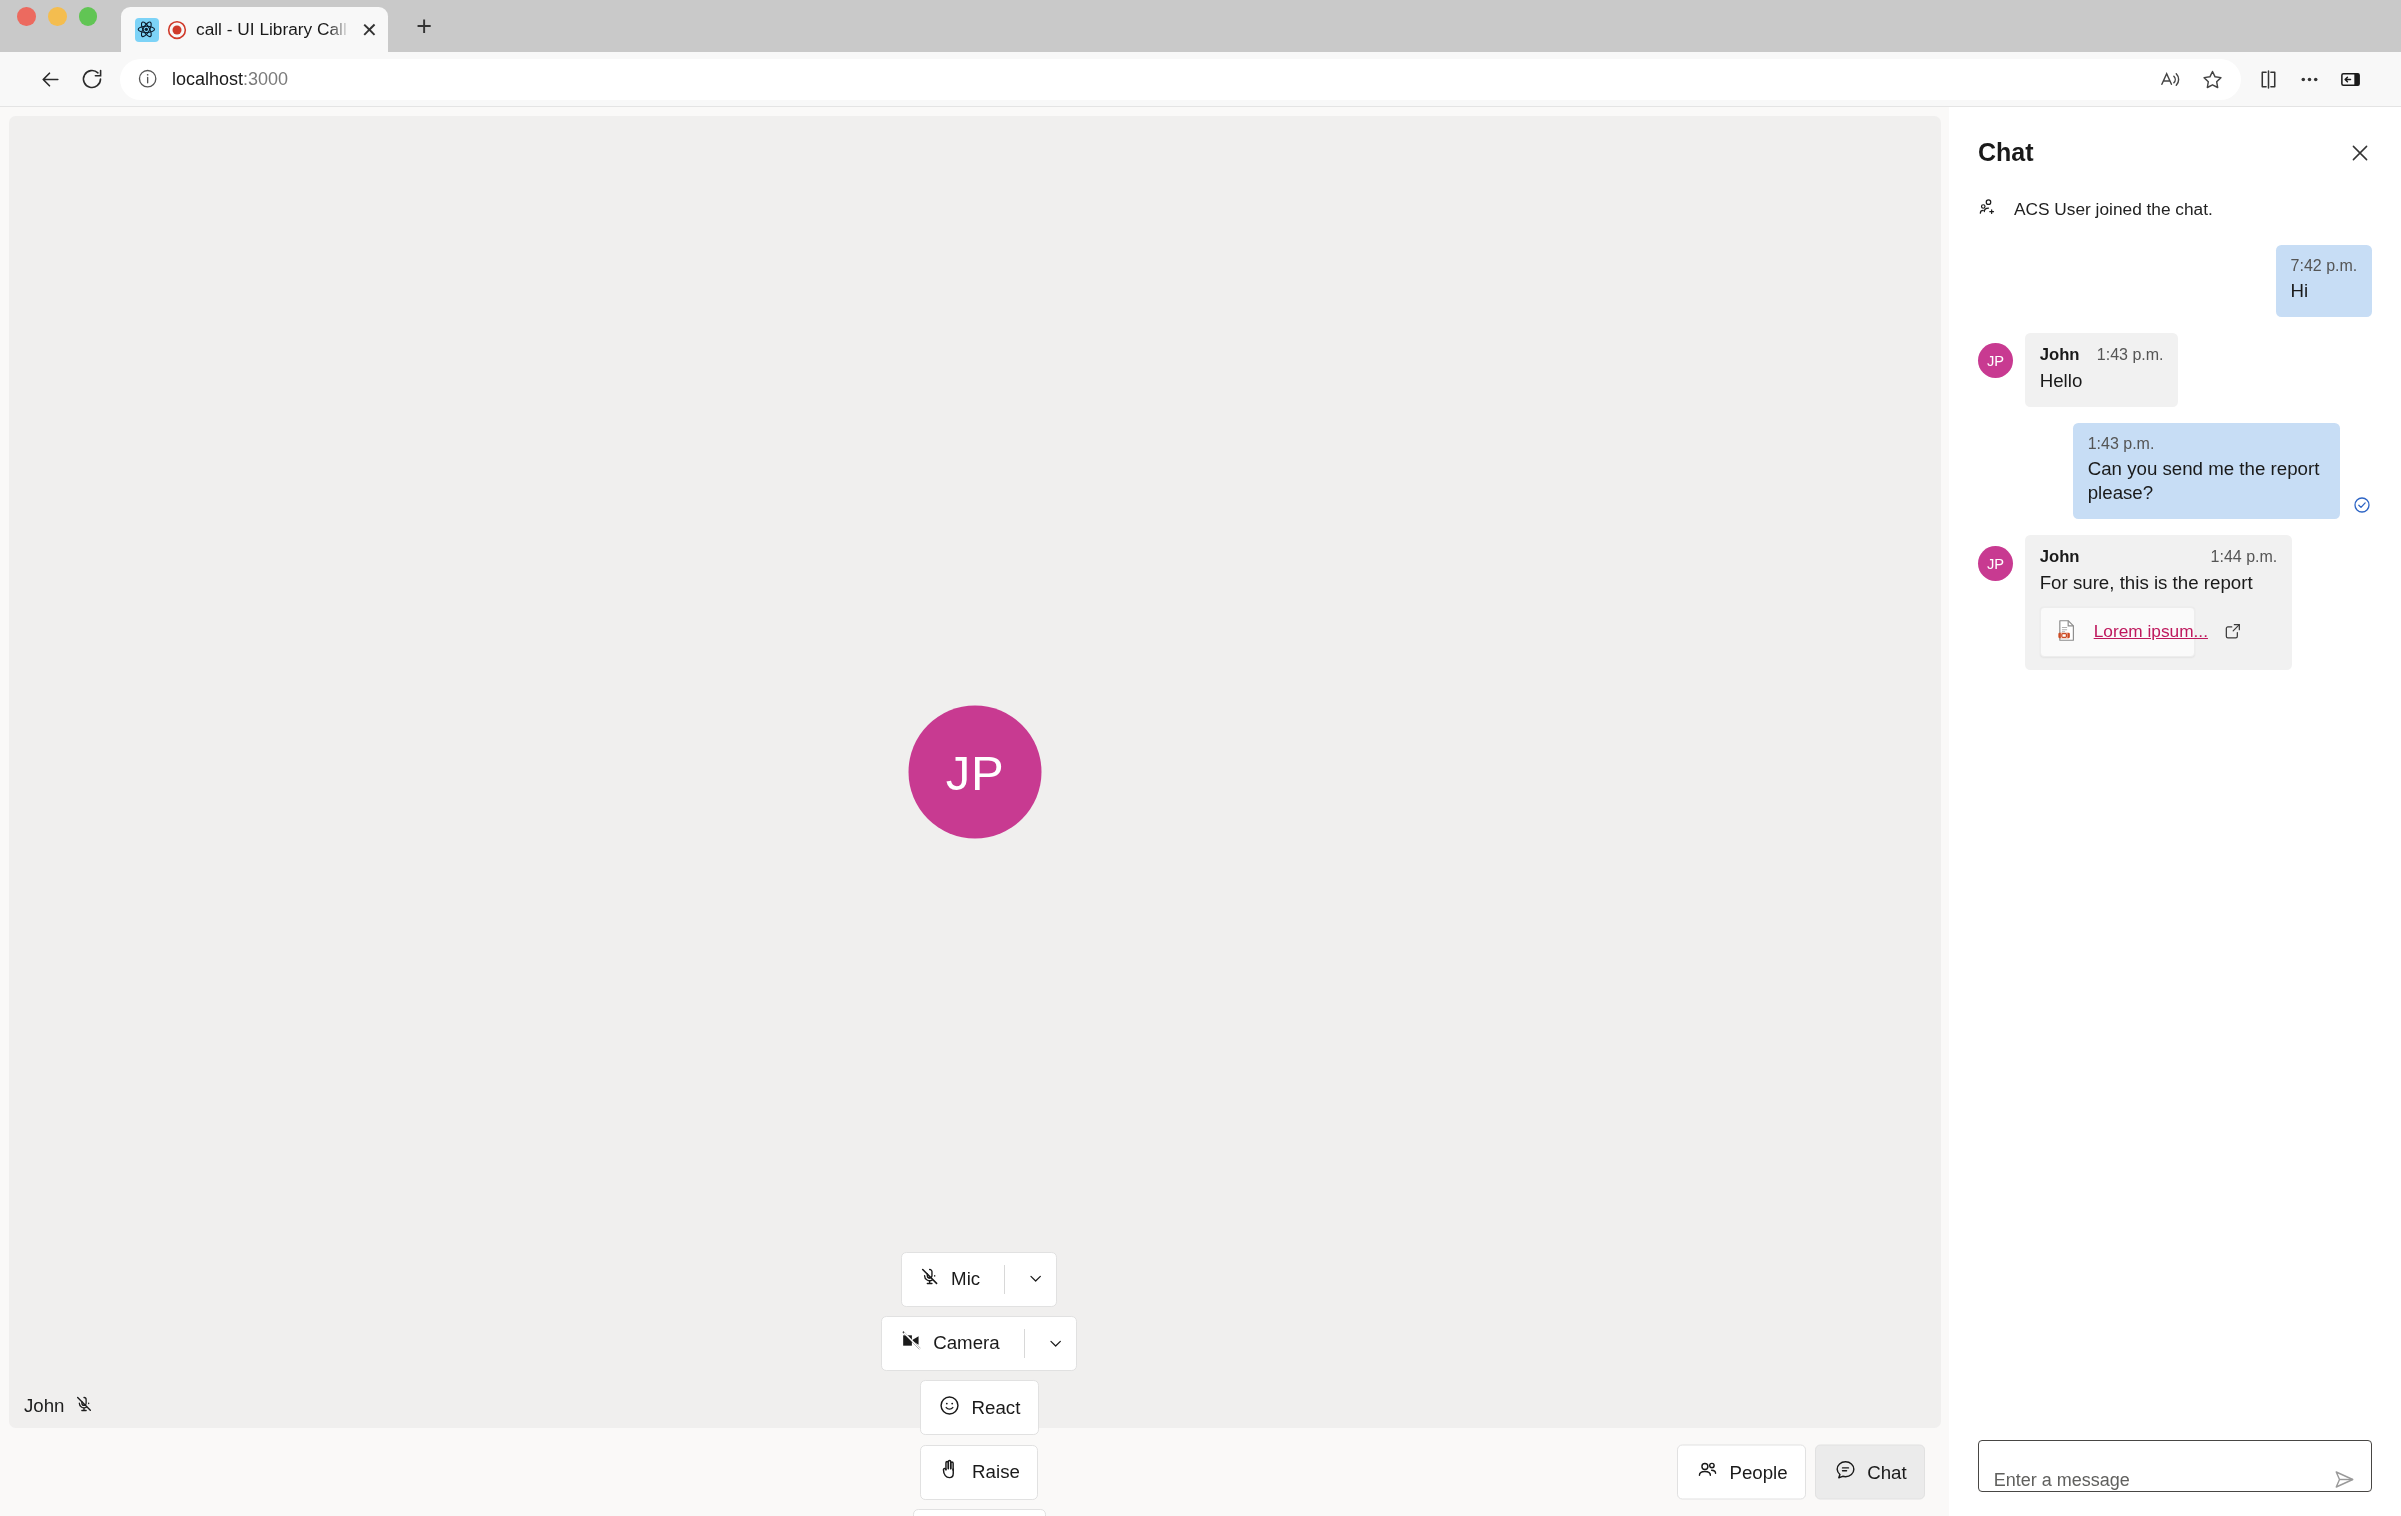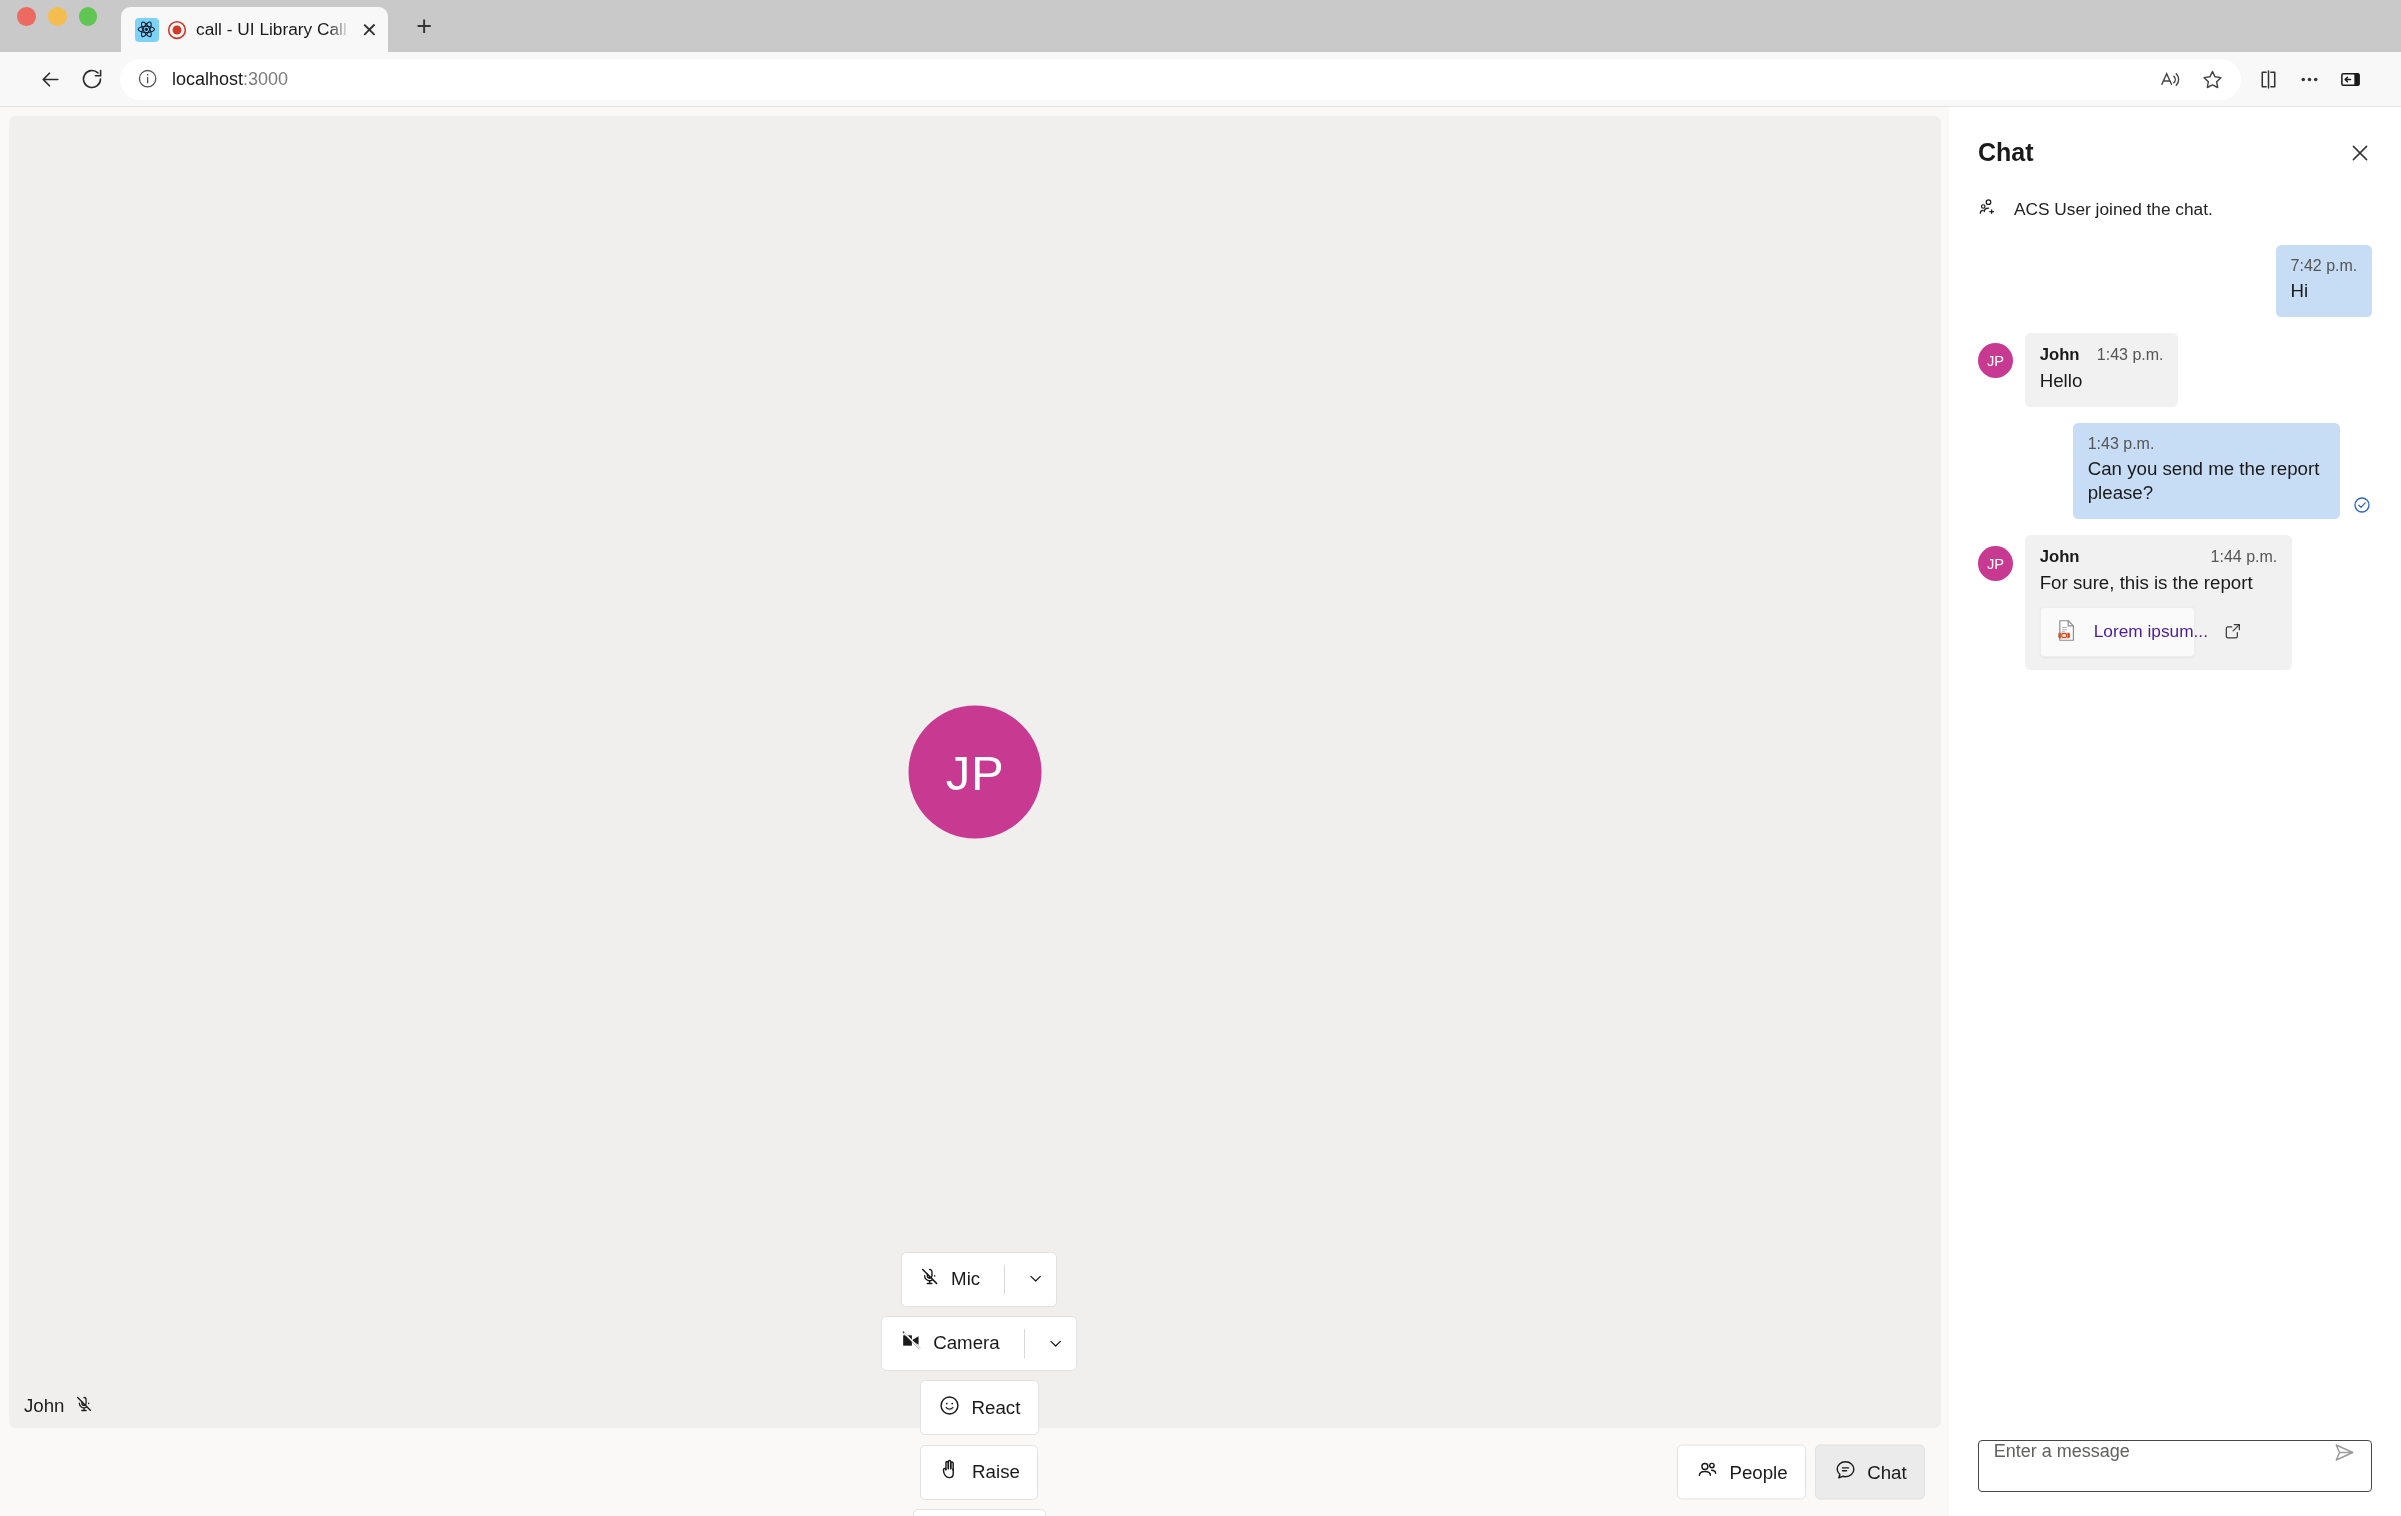--- a/index.html
+++ b/index.html
@@ -175,27 +175,27 @@
   .time { font-size: 16px; color: #555; }
   .text { font-size: 18.7px; color: #1A1A1A; line-height: 1.32; }
 
   .attachment {
     margin-top: 10.7px; background: #FAFAFA;
     border: 0.7px solid #EDEDED; border-radius: 4px;
     display: flex; align-items: center; gap: 14.7px;
     padding: 10.7px 13.3px; width: 155px;
     box-shadow: 0 0.7px 2px rgba(0,0,0,0.06);
   }
-  .att-name { font-size: 17.3px; color: #4c1d95; flex: 1; white-space: nowrap; }
+  .att-name { font-size: 17.3px; color: #be185d; flex: 1; white-space: nowrap; text-decoration: underline; }
   .readicon { margin-left: 4px; margin-bottom: 2.7px; }
 
   .chat-footer { padding: 0 29px 24px 29px; }
   .msg-input {
     height: 52px; border: 0.7px solid #484644; border-radius: 4px;
-    display: flex; align-items: flex-start; padding: 0 14.7px; gap: 9.3px;
+    display: flex; align-items: flex-end; padding: 0 14.7px; gap: 9.3px;
     background: #fff;
   }
   .msg-input input {
     flex: 1; border: none; outline: none;
     font-size: 18px; color: #1A1A1A;
     font-family: "Liberation Sans", sans-serif; background: transparent;
   }
   .msg-input input::placeholder { color: #60605E; }
   .send-btn { display: flex; align-items: center; color: #9A9A9A; }
 </style>

